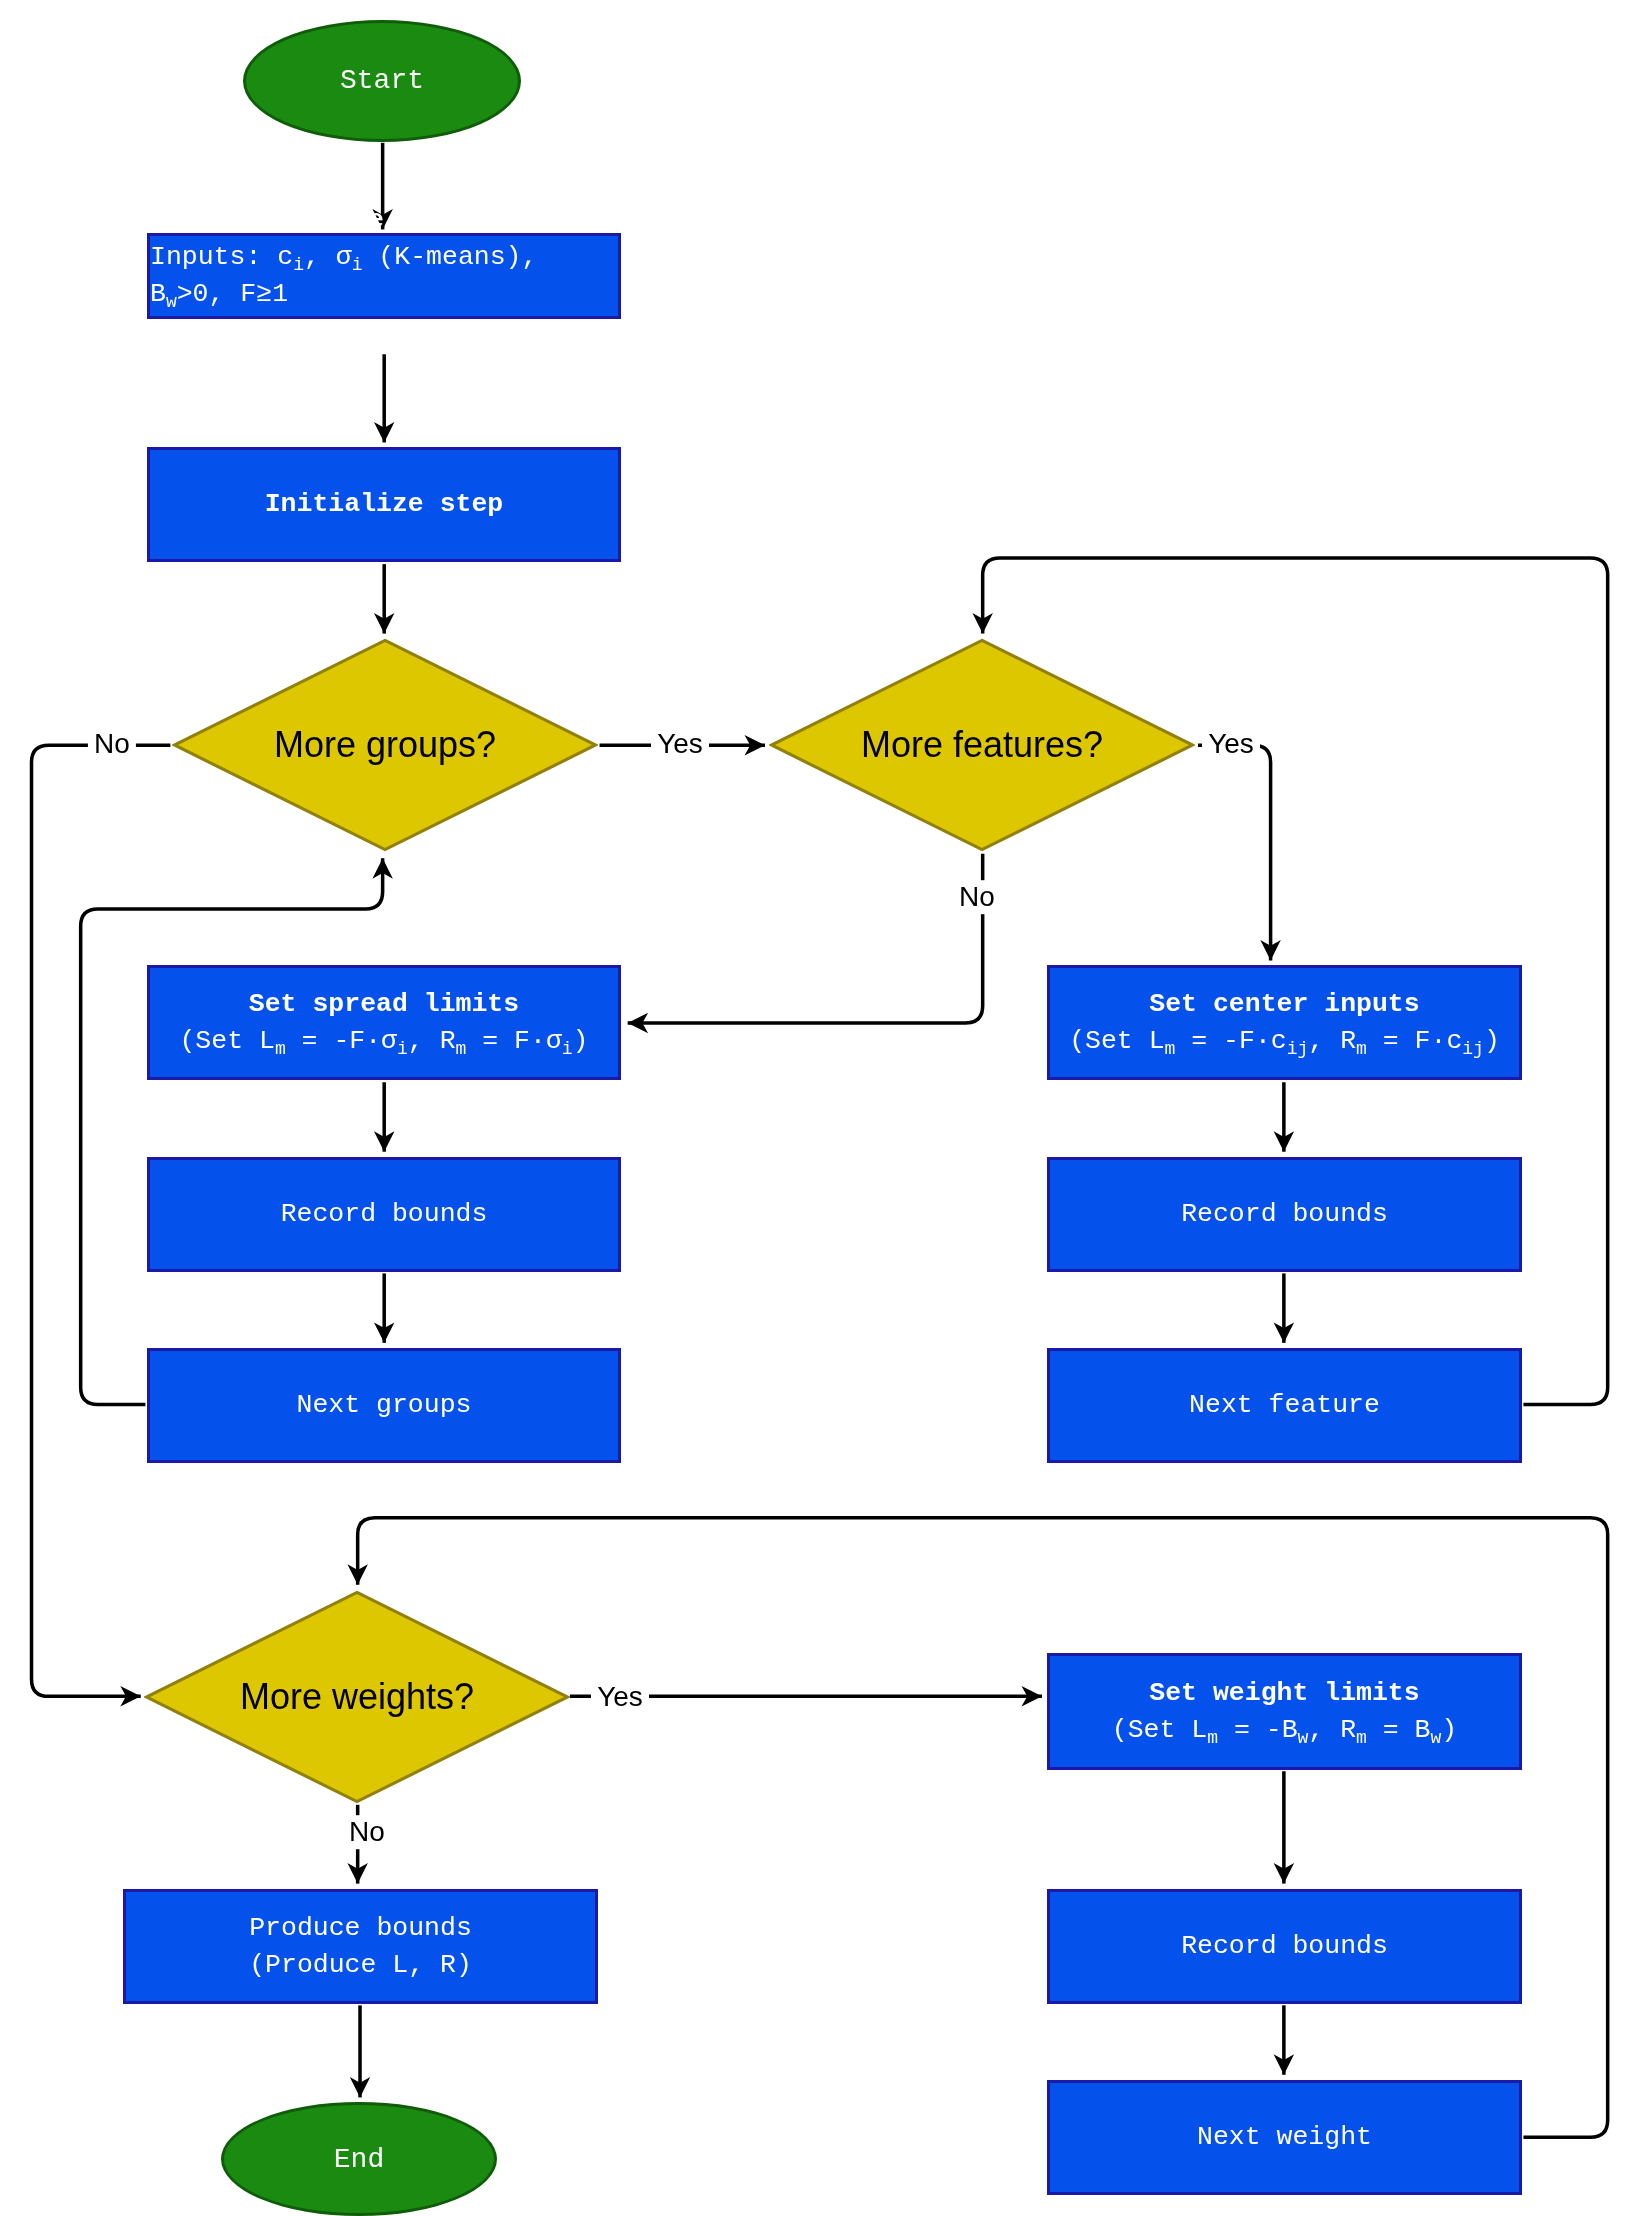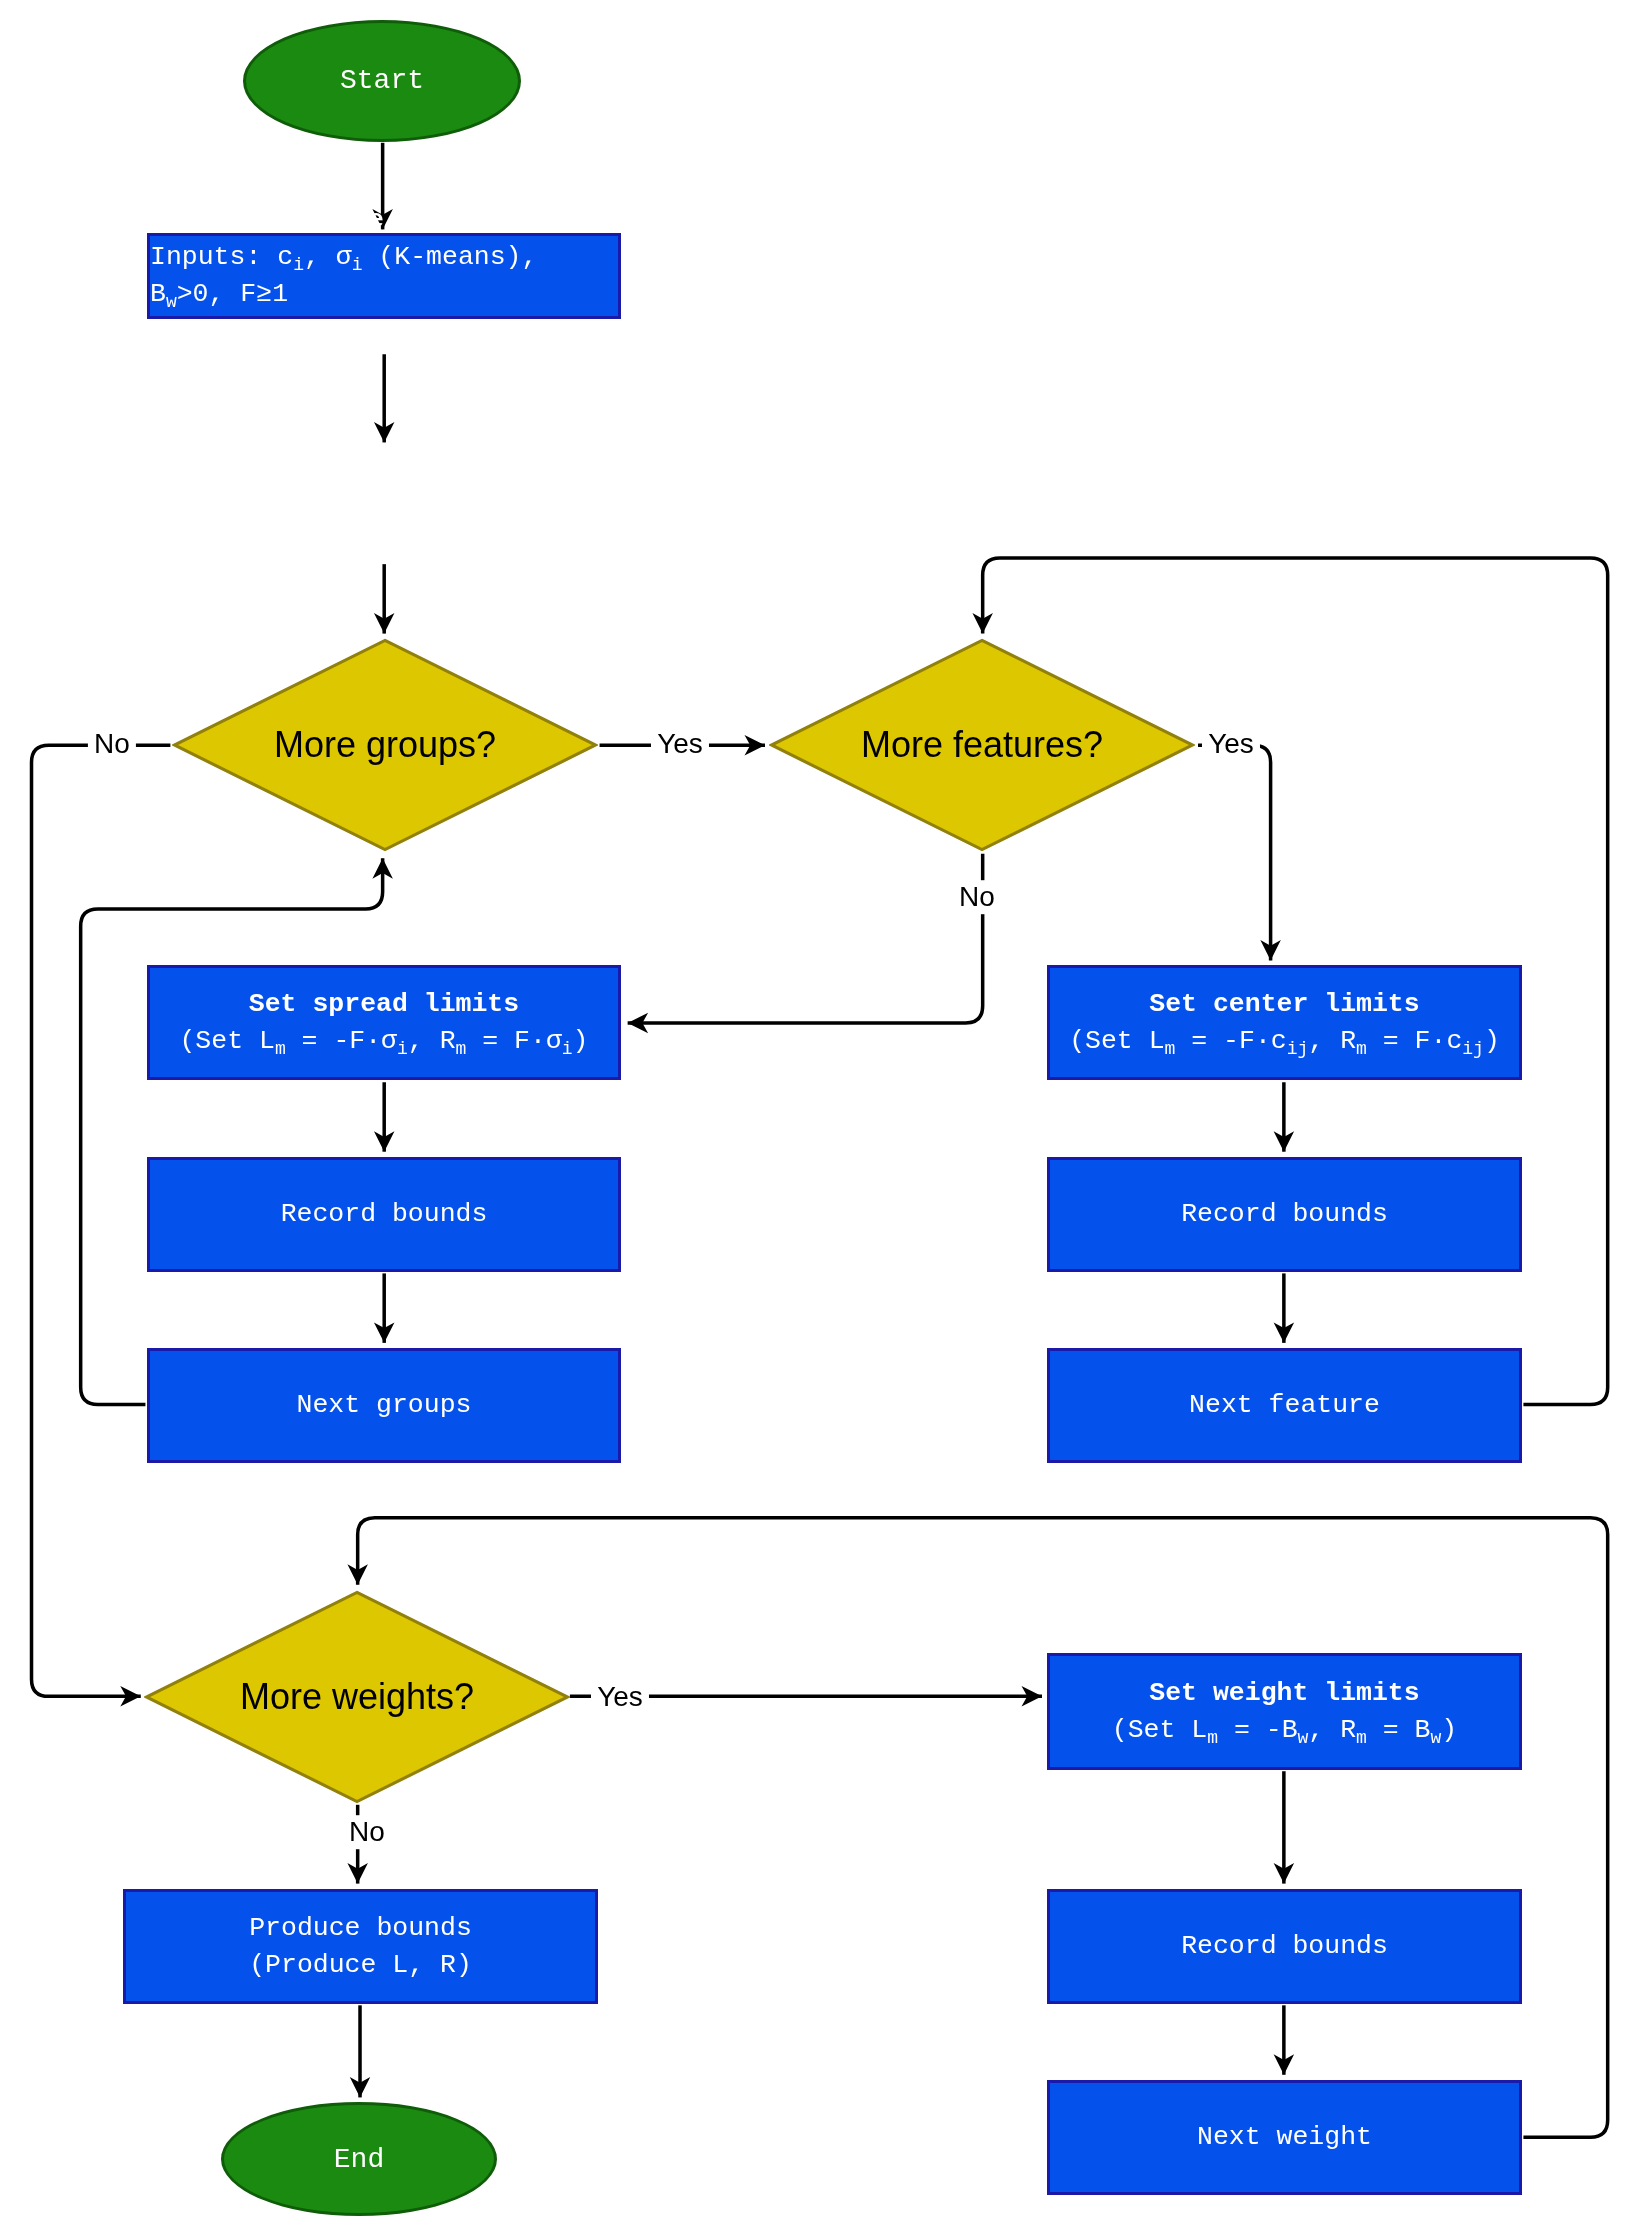--- a/index.html
+++ b/index.html
@@ -84,20 +84,23 @@
   <div class="node terminal" style="left:243px;top:19.5px;width:278px;height:122px;">
     <span>Start</span>
   </div>
 
   <div class="node process" style="left:147px;top:233px;width:474px;height:86px;">
     <div class="title">Prepare inputs</div>
     <div>Inputs: c<sub>i</sub>, σ<sub>i</sub> (K-means), B<sub>w</sub>&gt;0, F≥1</div>
     <div>Output: L, R</div>
   </div>
 
+  <div class="node process" style="left:147px;top:447px;width:474px;height:115px;">
+    <div class="title">Initialize step</div>
+  </div>
 
   <div class="diamond" style="left:172px;top:638px;width:426px;height:214px;">
     <svg viewBox="0 0 546 274">
       <polygon points="273,3 543,137 273,271 3,137"></polygon>
     </svg>
     <div class="dlabel">More groups?</div>
   </div>
 
   <div class="diamond" style="left:769px;top:638px;width:426px;height:214px;">
     <svg viewBox="0 0 546 274">
@@ -105,21 +108,21 @@
     </svg>
     <div class="dlabel">More features?</div>
   </div>
 
   <div class="node process" style="left:147px;top:965px;width:474px;height:115px;">
     <div class="title">Set spread limits</div>
     <div>(Set L<sub>m</sub> = -F·σ<sub>i</sub>, R<sub>m</sub> = F·σ<sub>i</sub>)</div>
   </div>
 
   <div class="node process" style="left:1047px;top:965px;width:475px;height:115px;">
-    <div class="title">Set center limits</div>
+    <div class="title">Set center inputs</div>
     <div>(Set L<sub>m</sub> = -F·c<sub>ij</sub>, R<sub>m</sub> = F·c<sub>ij</sub>)</div>
   </div>
 
   <div class="node process" style="left:147px;top:1157px;width:474px;height:115px;">
     <div>Record bounds</div>
   </div>
 
   <div class="node process" style="left:1047px;top:1157px;width:475px;height:115px;">
     <div>Record bounds</div>
   </div>

